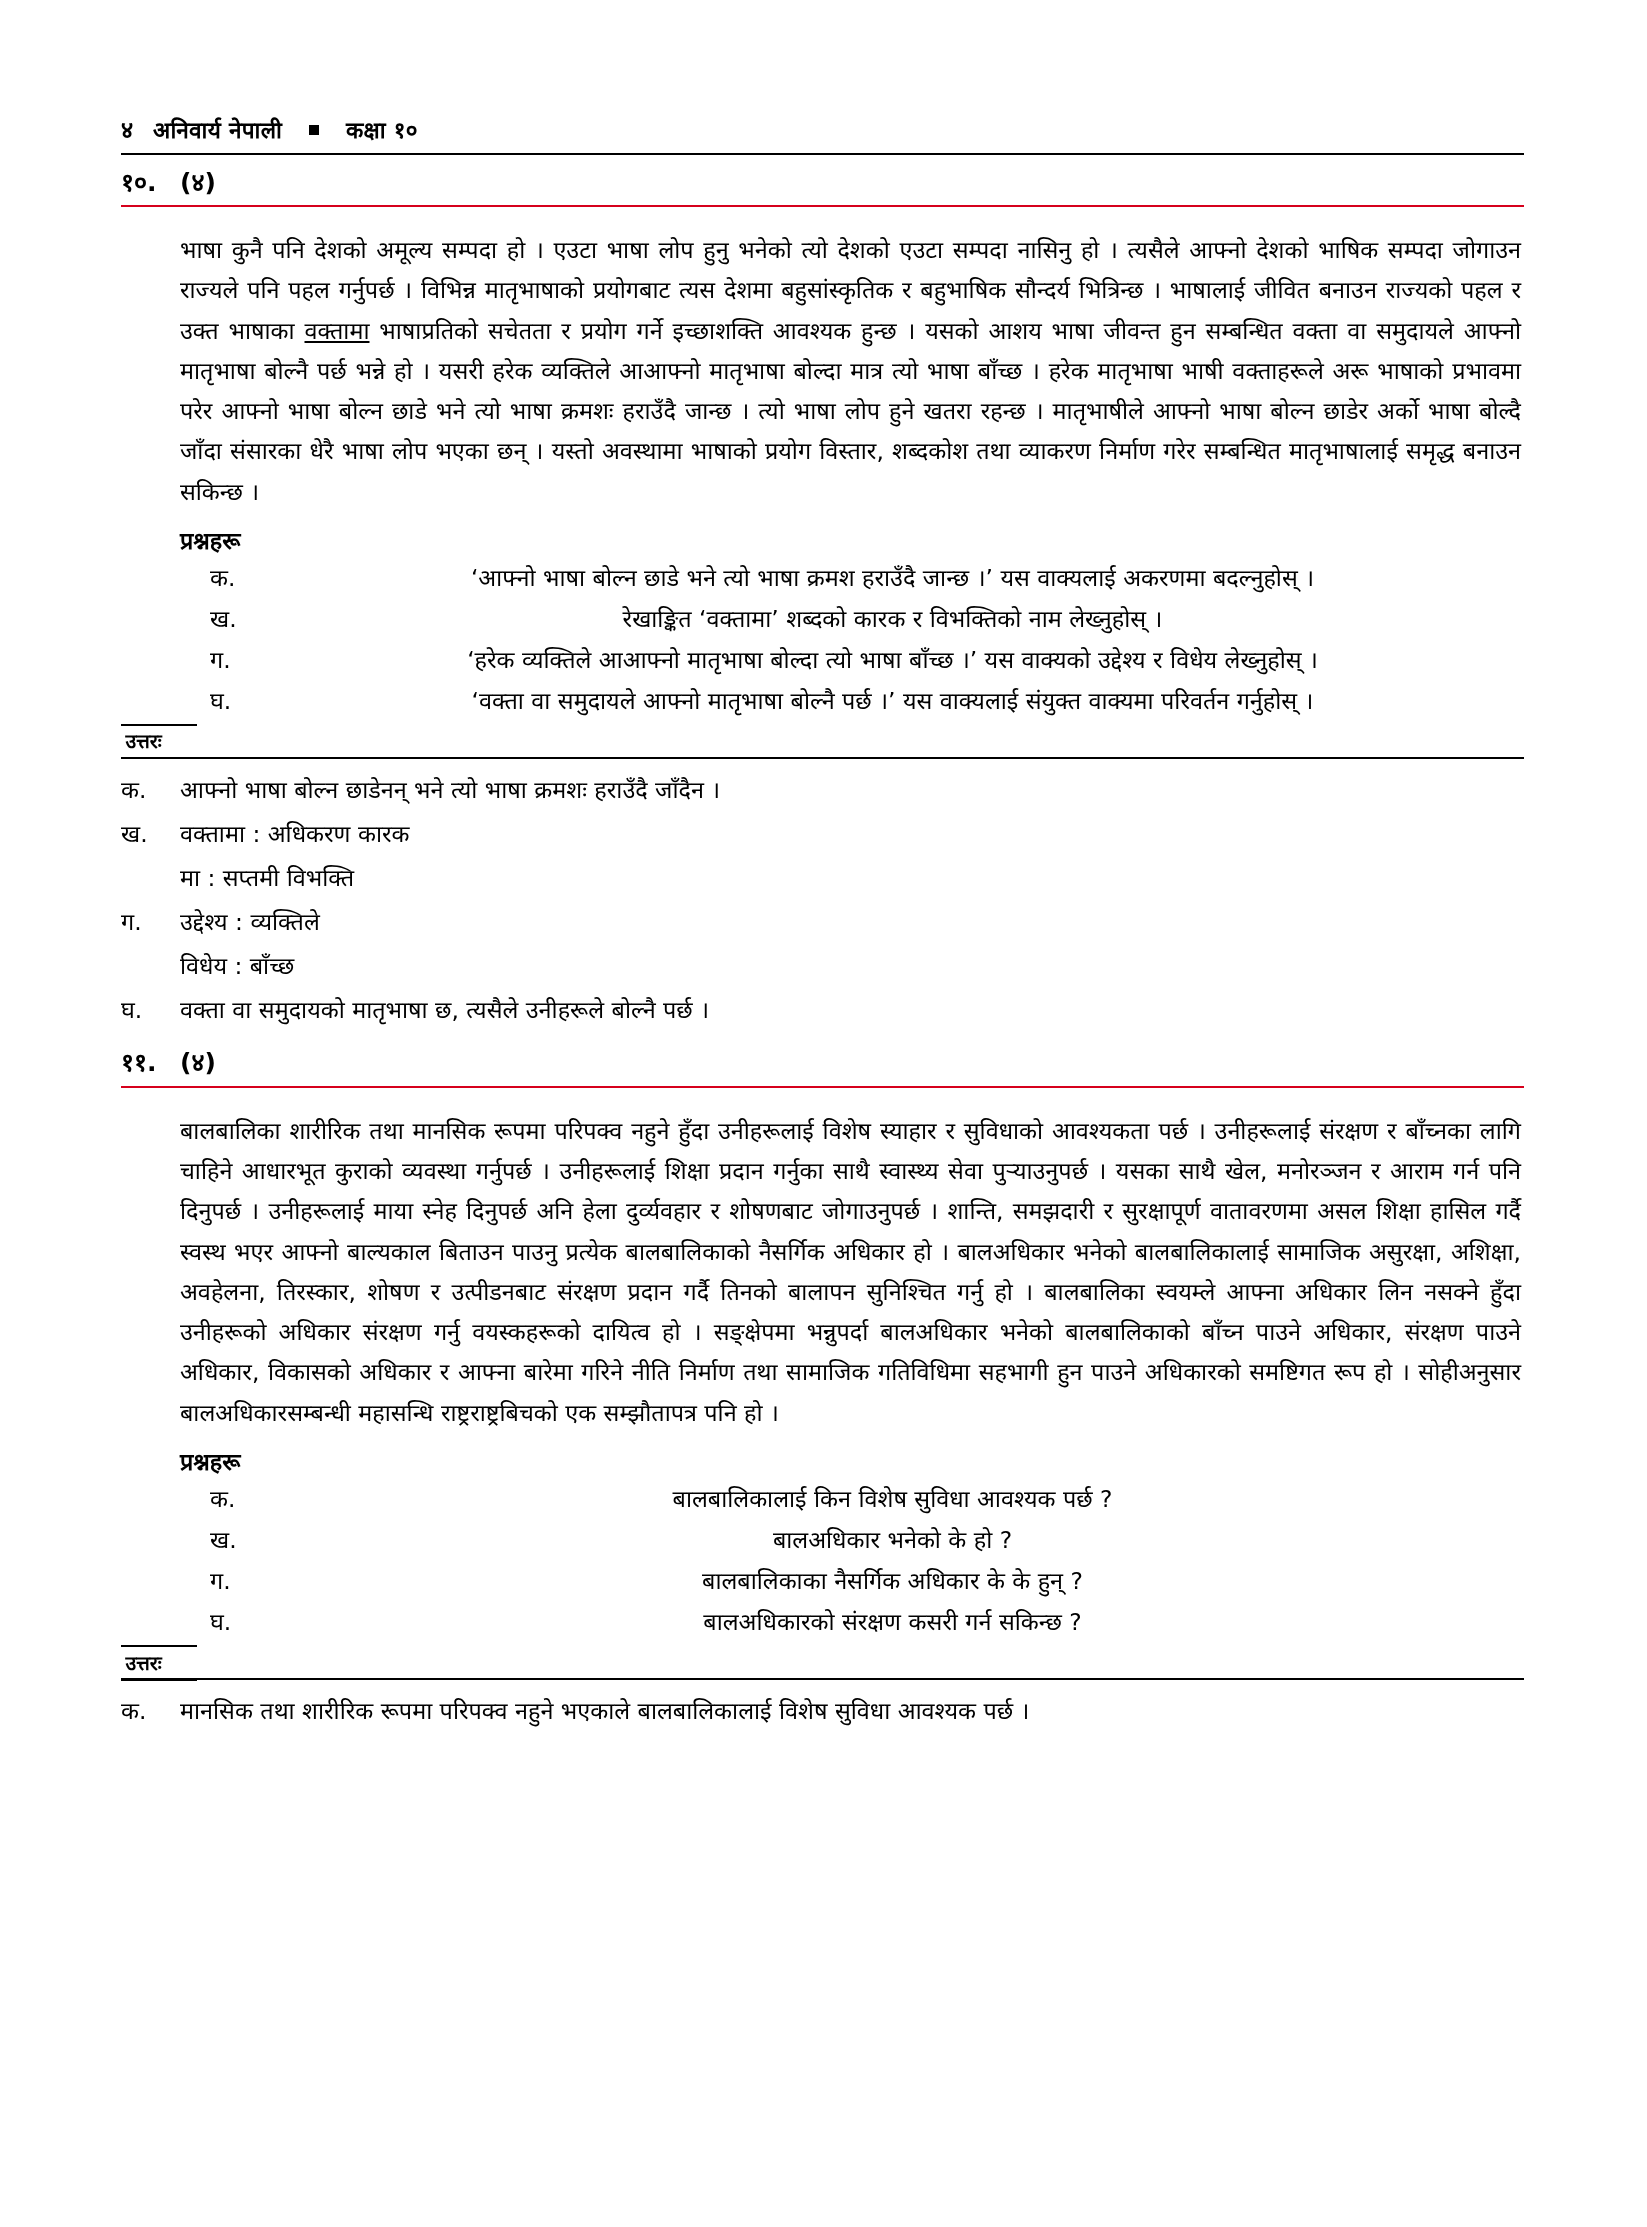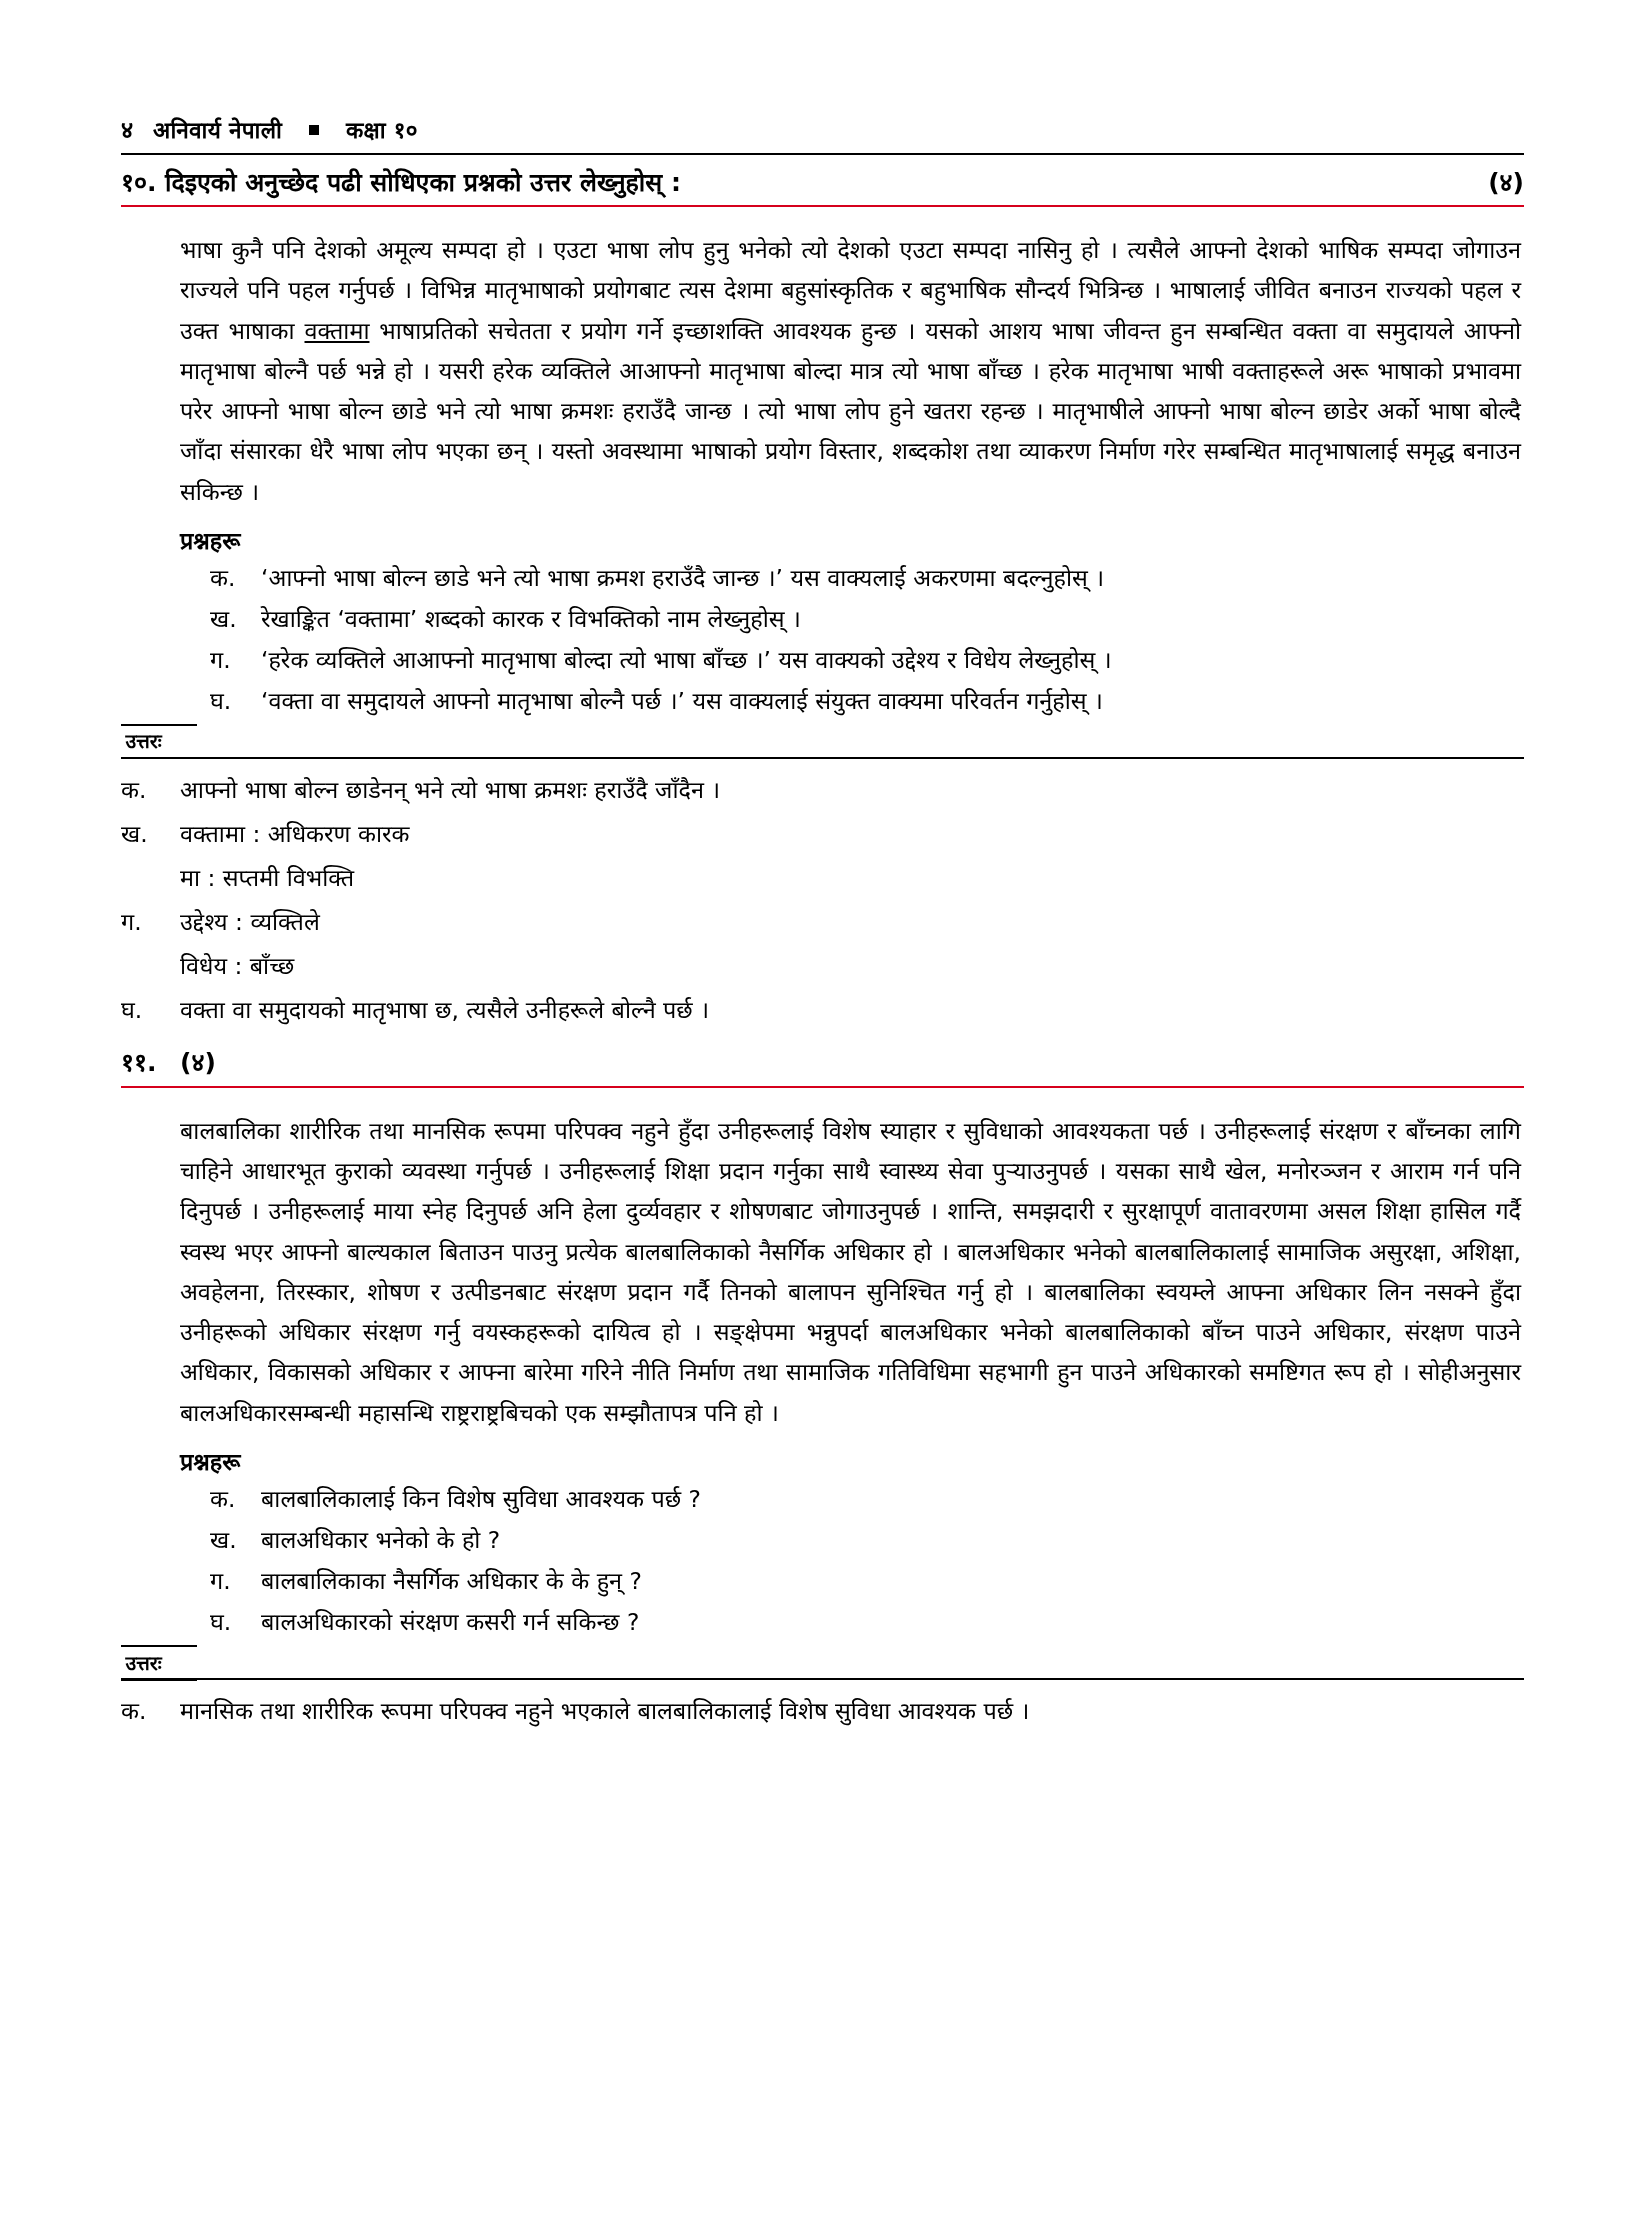--- a/index.html
+++ b/index.html
@@ -85,21 +85,21 @@
     margin: 0 0 0 89px;
   }
   .qitem {
     display: flex;
     align-items: baseline;
     font-size: 23.4px;
     line-height: 1.62;
     margin-bottom: 3px;
   }
   .qitem .lbl { flex: 0 0 51px; }
-  .qitem .txt { flex: 1 1 auto; }
+  .qitem .txt { flex: 1 1 auto; text-align: center; }
 
   
   .ans-tag-wrap {
     margin: 1px 0 0 0;
     position: relative;
   }
   .ans-tag {
     display: inline-block;
     font-size: 19.6px;
     font-weight: bold;
@@ -141,21 +141,20 @@
     <span>अनिवार्य नेपाली</span>
     <span class="sep"></span>
     <span>कक्षा १०</span>
   </div>
   <hr class="header-rule">
 
   <div class="qblock">
 
     <div class="qhead">
       <span class="qnum">१०.</span>
-      <span class="qtitle">दिइएको अनुच्छेद पढी सोधिएका प्रश्नको उत्तर लेख्नुहोस् :</span>
       <span class="qmarks">(४)</span>
     </div>
 
     <p class="passage"><span>भाषा कुनै पनि देशको अमूल्य सम्पदा हो । एउटा भाषा लोप हुनु भनेको त्यो देशको एउटा सम्पदा नासिनु हो । त्यसैले आफ्नो देशको भाषिक सम्पदा जोगाउन राज्यले पनि पहल गर्नुपर्छ । विभिन्न मातृभाषाको प्रयोगबाट त्यस देशमा बहुसांस्कृतिक र बहुभाषिक सौन्दर्य भित्रिन्छ । भाषालाई जीवित बनाउन राज्यको पहल र उक्त भाषाका </span><span class="uline">वक्तामा</span><span> भाषाप्रतिको सचेतता र प्रयोग गर्ने इच्छाशक्ति आवश्यक हुन्छ । यसको आशय भाषा जीवन्त हुन सम्बन्धित वक्ता वा समुदायले आफ्नो मातृभाषा बोल्नै पर्छ भन्ने हो । यसरी हरेक व्यक्तिले आआफ्नो मातृभाषा बोल्दा मात्र त्यो भाषा बाँच्छ । हरेक मातृभाषा भाषी वक्ताहरूले अरू भाषाको प्रभावमा परेर आफ्नो भाषा बोल्न छाडे भने त्यो भाषा क्रमशः हराउँदै जान्छ । त्यो भाषा लोप हुने खतरा रहन्छ । मातृभाषीले आफ्नो भाषा बोल्न छाडेर अर्को भाषा बोल्दै जाँदा संसारका धेरै भाषा लोप भएका छन् । यस्तो अवस्थामा भाषाको प्रयोग विस्तार, शब्दकोश तथा व्याकरण निर्माण गरेर सम्बन्धित मातृभाषालाई समृद्ध बनाउन सकिन्छ ।</span></p>
 
     <div class="sub-label">प्रश्नहरू</div>
 
     <div class="qlist">
       <div class="qitem">
         <span class="lbl">क.</span>

